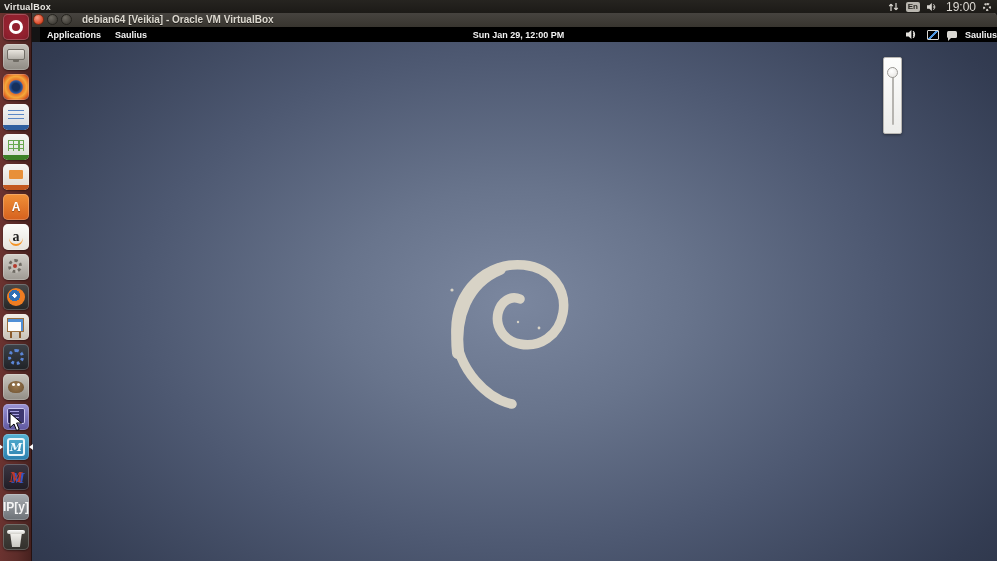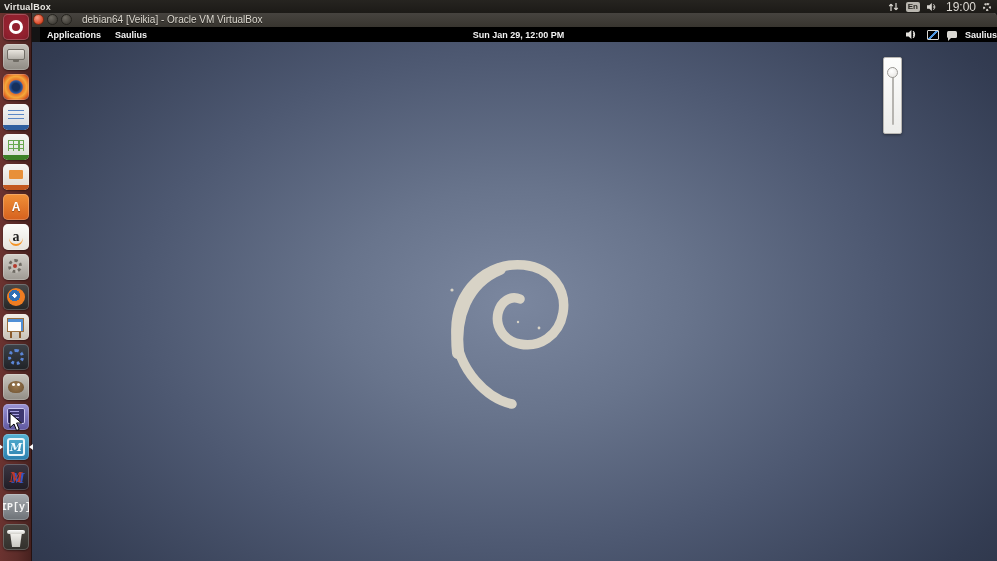--- a/index.html
+++ b/index.html
@@ -18,21 +18,21 @@
 
   
   .vm-window{position:absolute;left:29px;top:12px;width:968px;height:549px;z-index:5;}
   .vm-titlebar{position:absolute;left:0;top:0;right:0;height:15px;border-radius:5px 5px 0 0;
                background:linear-gradient(#474440,#38352f);display:flex;align-items:center;
                box-shadow:inset 0 1px 0 rgba(255,255,255,.08);}
   .wbtns{display:flex;gap:3px;padding-left:4px;}
   .wbtn{width:11px;height:11px;border-radius:50%;box-sizing:border-box;}
   .wbtn.close{background:radial-gradient(circle at 35% 30%,#f5a08b,#e0502f 65%,#b23c1e);border:1px solid #7e2a13;}
   .wbtn.dim{background:radial-gradient(circle at 35% 30%,#6e6a62,#44413b 70%);border:1px solid #26241f;}
-  .vm-title{color:#dcd8cf;font-size:10px;font-weight:normal;padding-left:10px;white-space:nowrap;
+  .vm-title{color:#dcd8cf;font-size:10px;font-weight:bold;padding-left:10px;white-space:nowrap;
             text-shadow:0 1px 0 rgba(0,0,0,.5);}
 
   
   .guest-panel{position:absolute;left:0;top:15px;right:0;height:15px;background:#000;color:#f2f2f2;
                display:flex;align-items:center;font-size:9px;font-weight:bold;margin-left:11px;}
   .menu-item{padding:0 7px;cursor:default;}
   .guest-clock{position:absolute;left:50%;transform:translateX(-50%);font-weight:bold;font-size:9px;}
   .guest-right{margin-left:auto;display:flex;align-items:center;gap:8px;}
   .username{font-weight:bold;font-size:9px;}
   .chat-bubble{width:10px;height:7px;background:#d9d7d2;border-radius:1.5px;position:relative;}
@@ -117,21 +117,21 @@
       box-shadow:inset 0 0 0 1px #c9c4ef;}
   .icon-remote-desktop::after{content:"";position:absolute;left:7px;top:7px;width:9px;height:7px;
       background:repeating-linear-gradient(#a8a2e2 0 1.2px,transparent 1.2px 3px);}
   .icon-virtualbox-vm{background:linear-gradient(#56b1d2,#2b7fae);}
   .icon-virtualbox-vm::before{content:"";position:absolute;inset:4px;border:2px solid #eaf5f9;border-radius:3px;}
   .icon-virtualbox-vm .glyph{font-size:11px;color:#f2fbff;font-family:"DejaVu Serif","Liberation Serif",serif;font-style:italic;}
   .icon-wxmaxima{background:linear-gradient(#3c3642,#1f1c25);}
   .icon-wxmaxima .glyph{color:#c0392b;font-family:"Liberation Serif",serif;font-style:italic;font-size:15px;
       text-shadow:2px 1px 0 #3556c4;}
   .icon-ipython{background:linear-gradient(#a9adb2,#6d7277);}
-  .icon-ipython .glyph{font-size:10px;letter-spacing:0;color:#f4f4f4;font-family:Liberation Mono, monospace;border-radius:6px;}
+  .icon-ipython .glyph{font-size:12px;letter-spacing:0;color:#f4f4f4;font-family:Liberation Sans, sans-serif;border-radius:6px;}
   .icon-trash{background:linear-gradient(#4a4742,#32302c);}
   .icon-trash::before{content:"";position:absolute;left:6px;top:9px;width:14px;height:14px;
       background:linear-gradient(#f4f3ef,#c6c5bf);clip-path:polygon(8% 0,92% 0,78% 100%,22% 100%);}
   .icon-trash::after{content:"";position:absolute;left:4px;top:6px;width:18px;height:4px;border-radius:2px;
       background:linear-gradient(#ffffff,#d2d1cb);}
 
   
   .cursor{position:absolute;left:9px;top:412px;z-index:40;}
 </style>
 </head>

